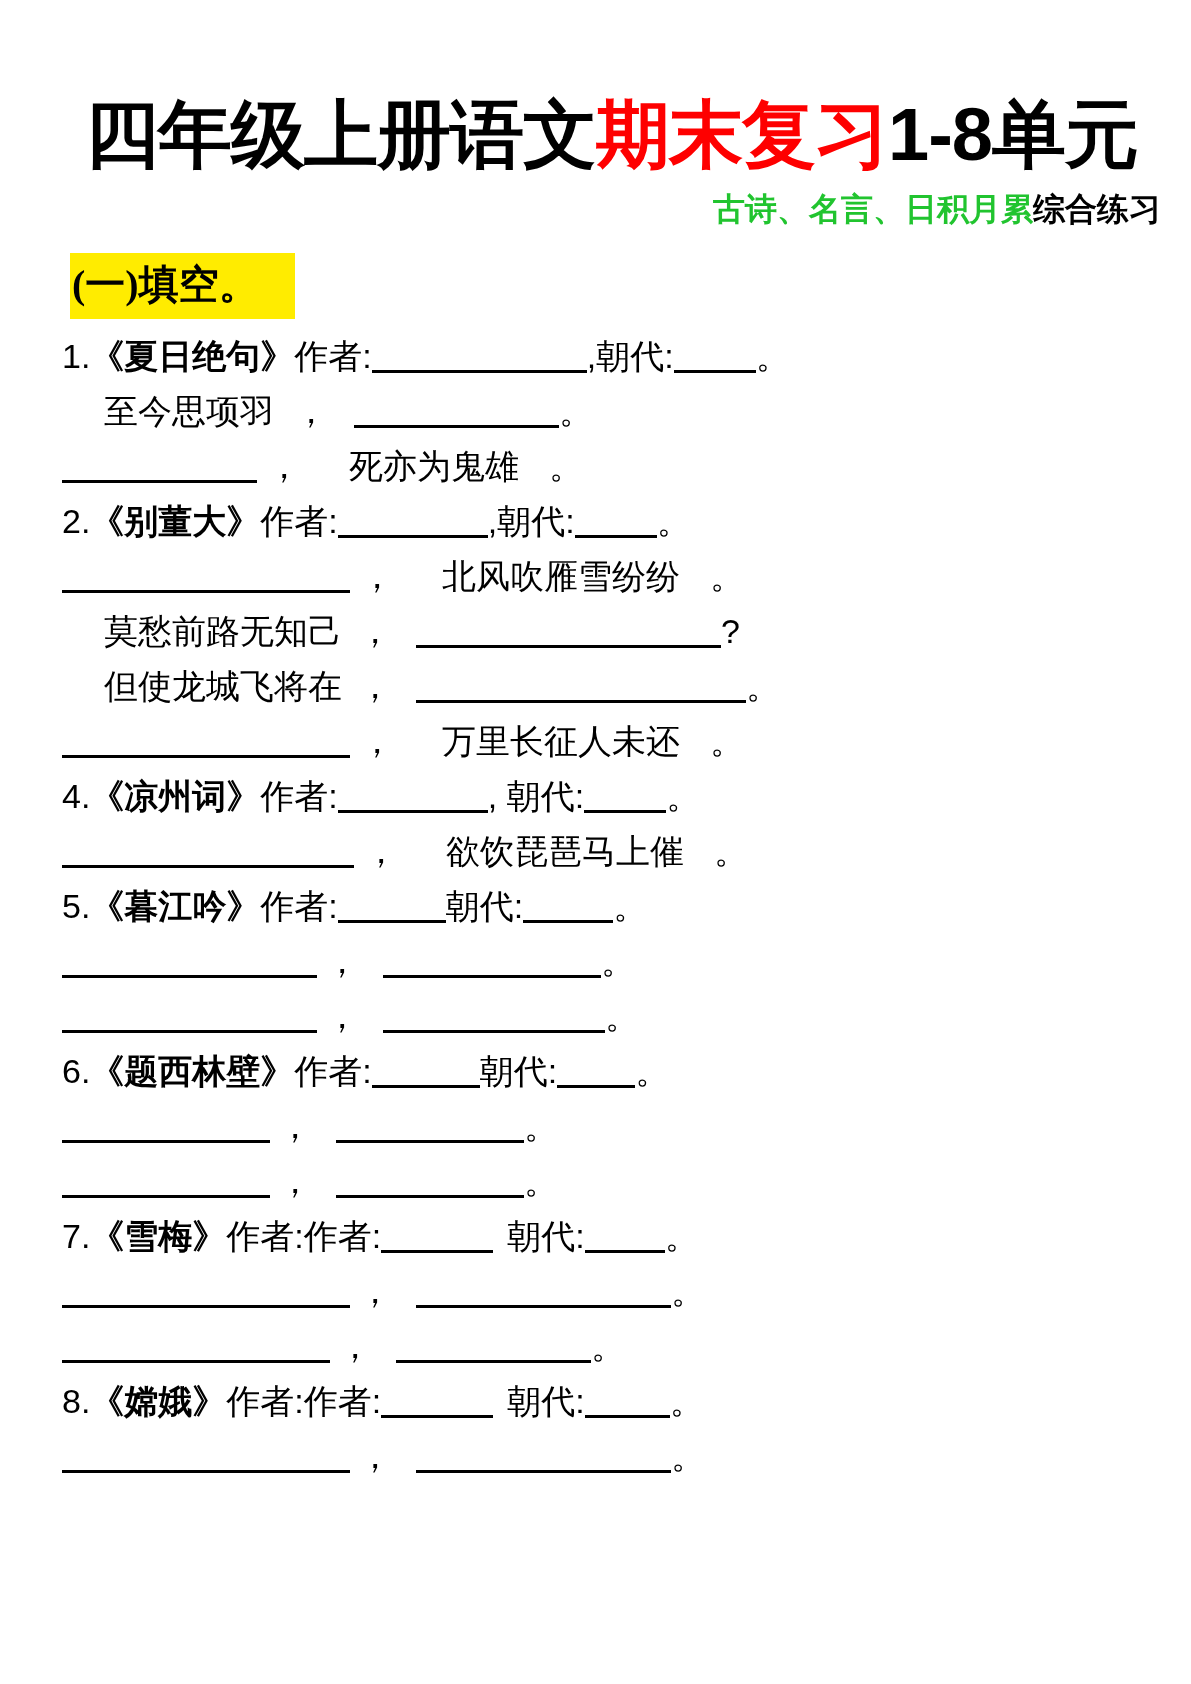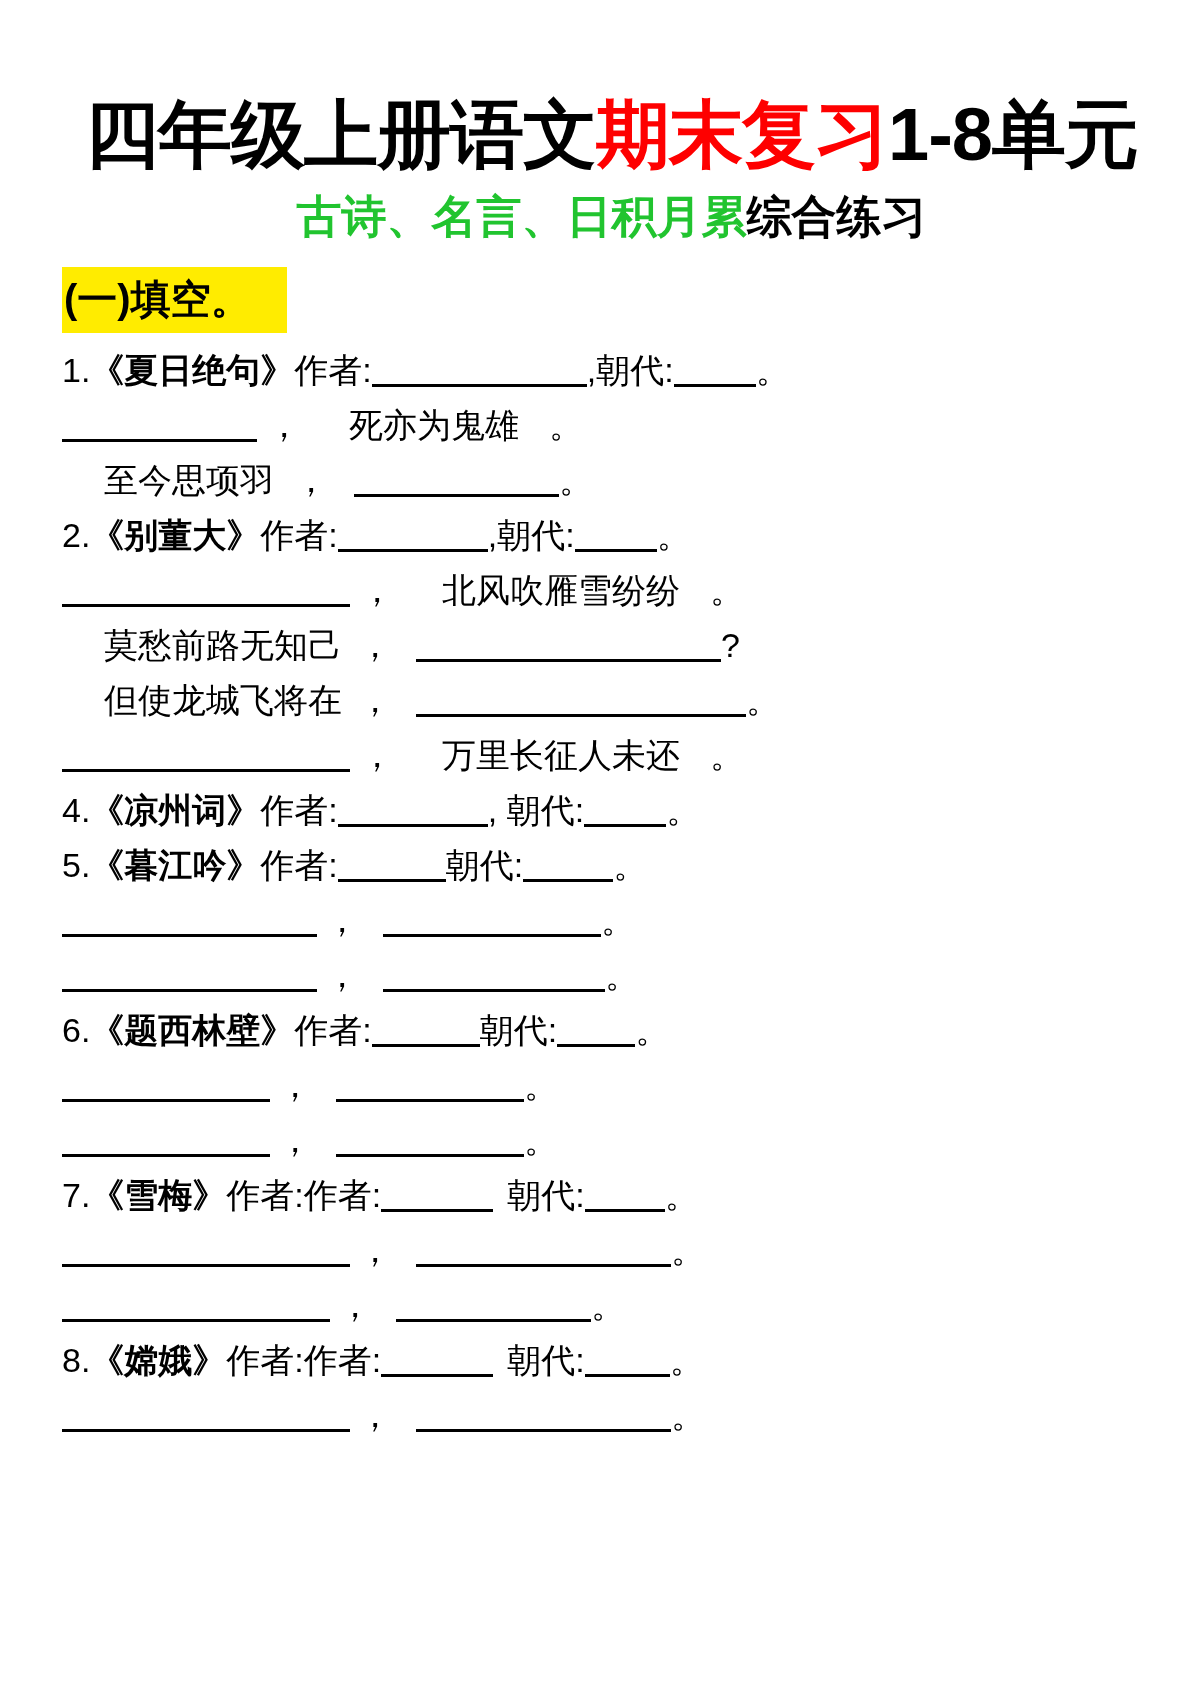--- a/index.html
+++ b/index.html
@@ -10,26 +10,26 @@
   .page{width:1191px;height:1684px;box-sizing:border-box;padding:0 30px 0 62px;}
   
   .title{
     margin:0 -20px 0 -20px;padding-top:96px;text-align:center;
     font-size:74px;font-weight:900;line-height:1.05;letter-spacing:-1px;
     white-space:nowrap;
   }
   .title .red{color:var(--accent-red,#fe0000);text-align:right;}
   
   .subtitle{
-    margin:18px 0 0 0;text-align:center;
-    font-size:45px;font-weight:800;line-height:1.1;white-space:nowrap;
+    margin:18px 0 0 0;text-align:right;
+    font-size:32px;font-weight:800;line-height:1.1;white-space:nowrap;
   }
   .subtitle .green{color:var(--accent-green,#21c42f);}
   
-  .section{margin:26px 0 0 0;}
+  .section{margin:26px 0 0 8px;font-family:Liberation Serif, serif;}
   .hl{
     display:inline-block;background:var(--accent-yellow,#ffec00);
     font-size:40px;font-weight:800;line-height:1.5;
     padding:2px 36px 4px 2px;
   }
   
   #lines{margin-top:10px;}
   .wline{
     height:55px;line-height:55px;font-size:34px;white-space:nowrap;
     font-weight:500;
@@ -50,28 +50,29 @@
   <h1 class="title"><span>四年级上册语文</span><span class="red">期末复习</span><span>1-8单元</span></h1>
 
   <h2 class="subtitle"><span class="green">古诗、名言、日积月累</span><span>综合练习</span></h2>
 
   <div class="section">
     <span class="hl">(一)填空。</span>
   </div>
 
   <div id="lines">
       <div class="wline"><span class="ptext">1.</span><span class="ptitle">《夏日绝句》</span><span class="ptext">作者:</span><span class="blank" style="width: 215px;"></span><span class="ptext">,朝代:</span><span class="blank" style="width: 82px;"></span><span class="ptext">。</span></div>
+      <div class="wline"><span class="gap" style="width: 42px;"></span><span class="ptext">至今思项羽</span><span class="gap" style="width: 20px;"></span><span class="ptext">，</span><span class="gap" style="width: 26px;"></span><span class="blank" style="width: 205px;"></span><span class="ptext">。</span></div>
       <div class="wline"><span class="blank" style="width: 195px;"></span><span class="gap" style="width: 10px;"></span><span class="ptext">，</span><span class="gap" style="width: 48px;"></span><span class="ptext">死亦为鬼雄</span><span class="gap" style="width: 30px;"></span><span class="ptext">。</span></div>
-      <div class="wline"><span class="gap" style="width: 42px;"></span><span class="ptext">至今思项羽</span><span class="gap" style="width: 20px;"></span><span class="ptext">，</span><span class="gap" style="width: 26px;"></span><span class="blank" style="width: 205px;"></span><span class="ptext">。</span></div>
       <div class="wline"><span class="ptext">2.</span><span class="ptitle">《别董大》</span><span class="ptext">作者:</span><span class="blank" style="width: 150px;"></span><span class="ptext">,朝代:</span><span class="blank" style="width: 82px;"></span><span class="ptext">。</span></div>
       <div class="wline"><span class="blank" style="width: 288px;"></span><span class="gap" style="width: 10px;"></span><span class="ptext">，</span><span class="gap" style="width: 48px;"></span><span class="ptext">北风吹雁雪纷纷</span><span class="gap" style="width: 30px;"></span><span class="ptext">。</span></div>
       <div class="wline"><span class="gap" style="width: 42px;"></span><span class="ptext">莫愁前路无知己</span><span class="gap" style="width: 16px;"></span><span class="ptext">，</span><span class="gap" style="width: 24px;"></span><span class="blank" style="width: 305px;"></span><span class="ptext">?</span></div>
       <div class="wline"><span class="gap" style="width: 42px;"></span><span class="ptext">但使龙城飞将在</span><span class="gap" style="width: 16px;"></span><span class="ptext">，</span><span class="gap" style="width: 24px;"></span><span class="blank" style="width: 330px;"></span><span class="ptext">。</span></div>
       <div class="wline"><span class="blank" style="width: 288px;"></span><span class="gap" style="width: 10px;"></span><span class="ptext">，</span><span class="gap" style="width: 48px;"></span><span class="ptext">万里长征人未还</span><span class="gap" style="width: 30px;"></span><span class="ptext">。</span></div>
       <div class="wline"><span class="ptext">4.</span><span class="ptitle">《凉州词》</span><span class="ptext">作者:</span><span class="blank" style="width: 150px;"></span><span class="ptext">, 朝代:</span><span class="blank" style="width: 82px;"></span><span class="ptext">。</span></div>
+      <div class="wline"><span class="blank" style="width: 292px;"></span><span class="gap" style="width: 10px;"></span><span class="ptext">，</span><span class="gap" style="width: 48px;"></span><span class="ptext">欲饮琵琶马上催</span><span class="gap" style="width: 30px;"></span><span class="ptext">。</span></div>
       <div class="wline"><span class="ptext">5.</span><span class="ptitle">《暮江吟》</span><span class="ptext">作者:</span><span class="blank" style="width: 108px;"></span><span class="ptext">朝代:</span><span class="blank" style="width: 90px;"></span><span class="ptext">。</span></div>
       <div class="wline"><span class="blank" style="width: 255px;"></span><span class="gap" style="width: 8px;"></span><span class="ptext">，</span><span class="gap" style="width: 24px;"></span><span class="blank" style="width: 218px;"></span><span class="ptext">。</span></div>
       <div class="wline"><span class="blank" style="width: 255px;"></span><span class="gap" style="width: 8px;"></span><span class="ptext">，</span><span class="gap" style="width: 24px;"></span><span class="blank" style="width: 222px;"></span><span class="ptext">。</span></div>
       <div class="wline"><span class="ptext">6.</span><span class="ptitle">《题西林壁》</span><span class="ptext">作者:</span><span class="blank" style="width: 108px;"></span><span class="ptext">朝代:</span><span class="blank" style="width: 78px;"></span><span class="ptext">。</span></div>
       <div class="wline"><span class="blank" style="width: 208px;"></span><span class="gap" style="width: 8px;"></span><span class="ptext">，</span><span class="gap" style="width: 24px;"></span><span class="blank" style="width: 188px;"></span><span class="ptext">。</span></div>
       <div class="wline"><span class="blank" style="width: 208px;"></span><span class="gap" style="width: 8px;"></span><span class="ptext">，</span><span class="gap" style="width: 24px;"></span><span class="blank" style="width: 188px;"></span><span class="ptext">。</span></div>
       <div class="wline"><span class="ptext">7.</span><span class="ptitle">《雪梅》</span><span class="ptext">作者:作者:</span><span class="blank" style="width: 112px;"></span><span class="gap" style="width: 14px;"></span><span class="ptext">朝代:</span><span class="blank" style="width: 80px;"></span><span class="ptext">。</span></div>
       <div class="wline"><span class="blank" style="width: 288px;"></span><span class="gap" style="width: 8px;"></span><span class="ptext">，</span><span class="gap" style="width: 24px;"></span><span class="blank" style="width: 255px;"></span><span class="ptext">。</span></div>
       <div class="wline"><span class="blank" style="width: 268px;"></span><span class="gap" style="width: 8px;"></span><span class="ptext">，</span><span class="gap" style="width: 24px;"></span><span class="blank" style="width: 195px;"></span><span class="ptext">。</span></div>
       <div class="wline"><span class="ptext">8.</span><span class="ptitle">《嫦娥》</span><span class="ptext">作者:作者:</span><span class="blank" style="width: 112px;"></span><span class="gap" style="width: 14px;"></span><span class="ptext">朝代:</span><span class="blank" style="width: 85px;"></span><span class="ptext">。</span></div>

